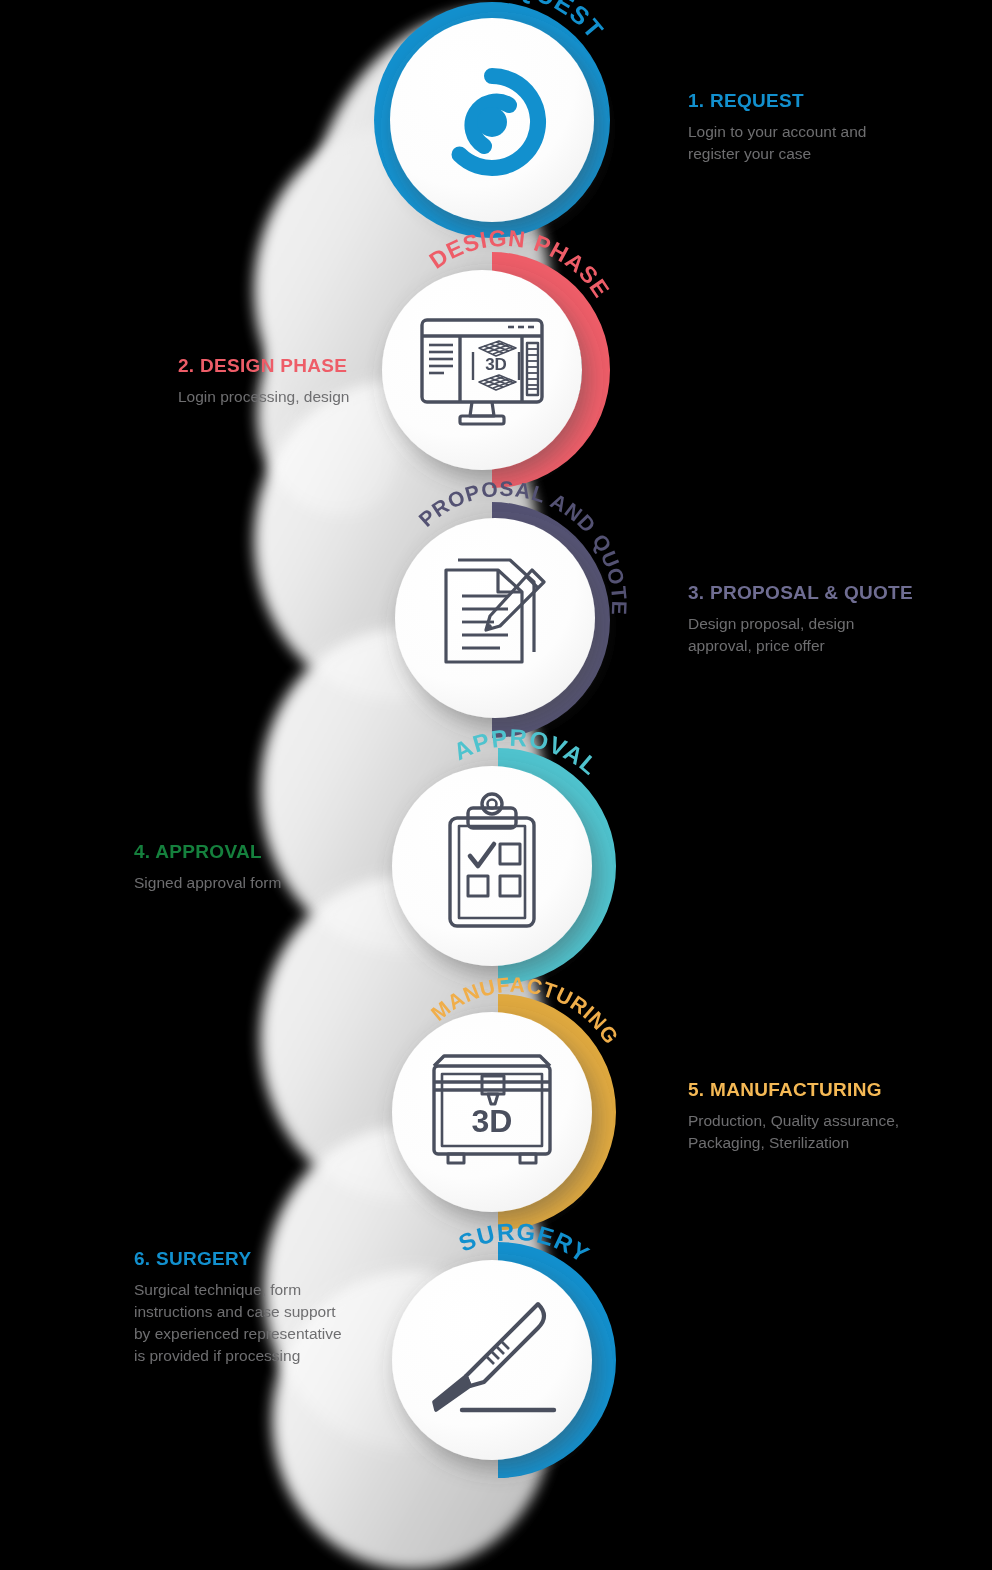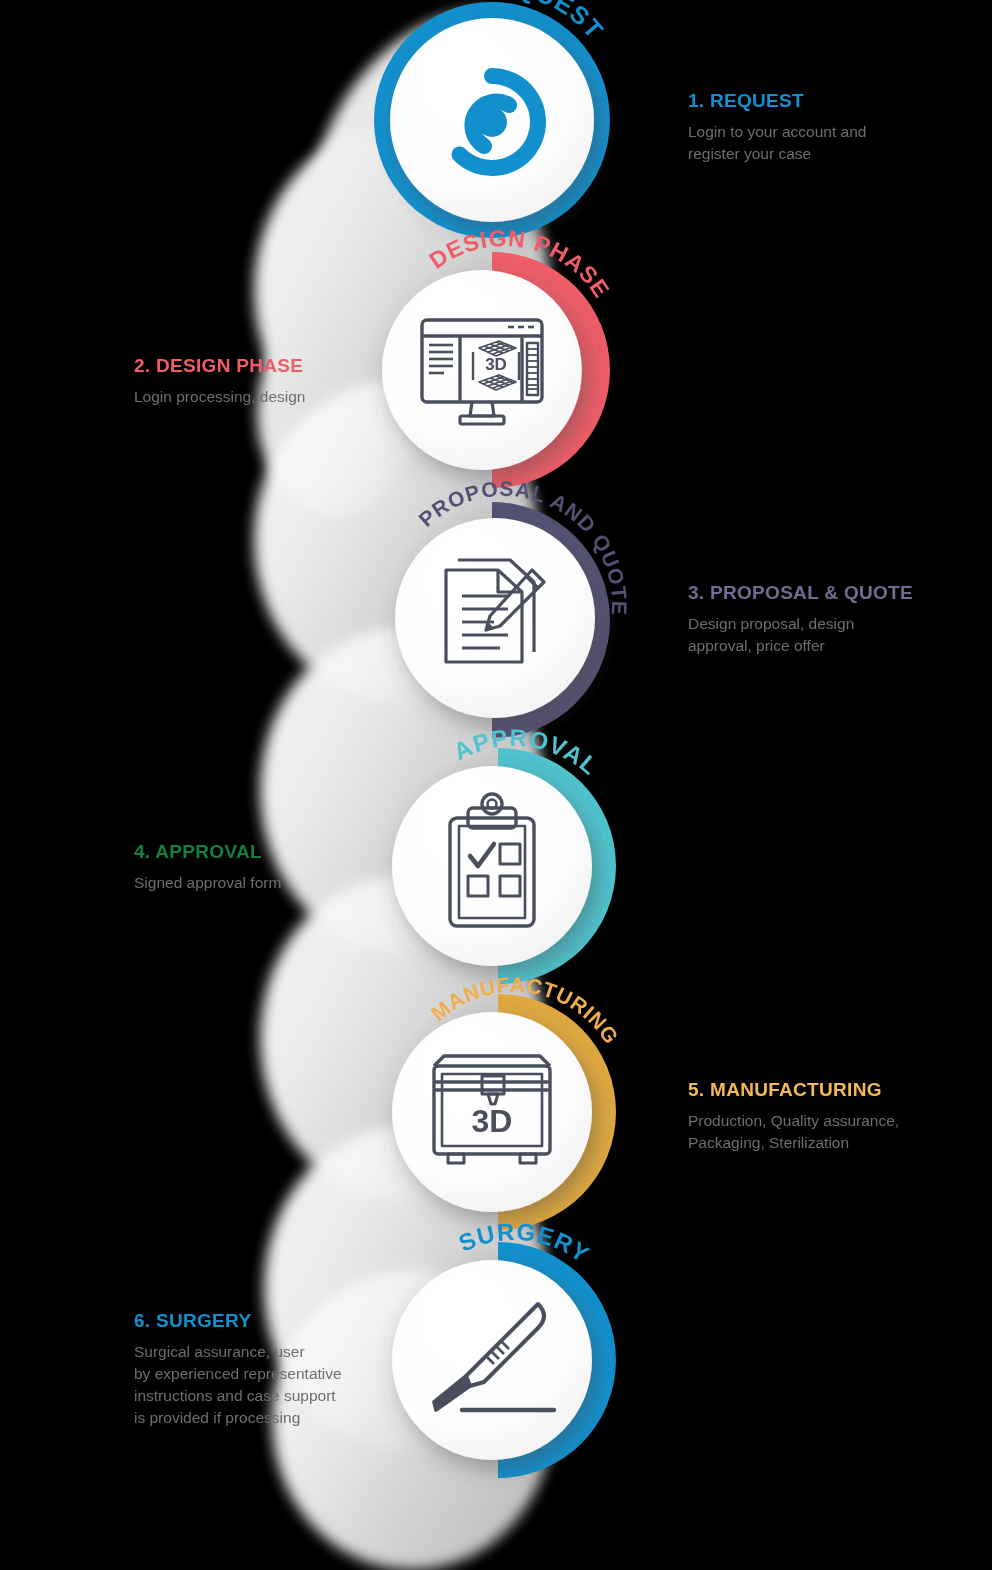--- a/index.html
+++ b/index.html
@@ -266,21 +266,21 @@
   </svg>
 
   <div class="callout c-right" style="top:90px;">
     <div class="callout-title" style="color: rgb(18, 144, 206);">1. REQUEST</div>
     <div class="callout-body">
       <div>Login to your account and</div>
       <div>register your case</div>
     </div>
   </div>
 
-  <div class="callout c-left" style="top:355px;">
+  <div class="callout c-left" style="top:355px;margin-left:44px;">
     <div class="callout-title" style="color: rgb(238, 93, 104);">2. DESIGN PHASE</div>
     <div class="callout-body">
       <div>Login processing, design</div>
     </div>
   </div>
 
   <div class="callout c-right" style="top:582px;">
     <div class="callout-title" style="color: rgb(111, 109, 146);">3. PROPOSAL &amp; QUOTE</div>
     <div class="callout-body">
       <div>Design proposal, design</div>
@@ -296,23 +296,23 @@
   </div>
 
   <div class="callout c-right" style="top:1079px;">
     <div class="callout-title" style="color: rgb(245, 185, 85);">5. MANUFACTURING</div>
     <div class="callout-body">
       <div>Production, Quality assurance,</div>
       <div>Packaging, Sterilization</div>
     </div>
   </div>
 
-  <div class="callout c-left" style="top:1310px;">
+  <div class="callout c-left" style="top:1248px;">
     <div class="callout-title" style="color: rgb(18, 144, 206);">6. SURGERY</div>
     <div class="callout-body">
-      <div>Surgical assurance, user</div>
+      <div>Surgical technique, form</div>
+      <div>instructions and case support</div>
       <div>by experienced representative</div>
-      <div>instructions and case support</div>
       <div>is provided if processing</div>
     </div>
   </div>
 
 </div>
 
 </body></html>

